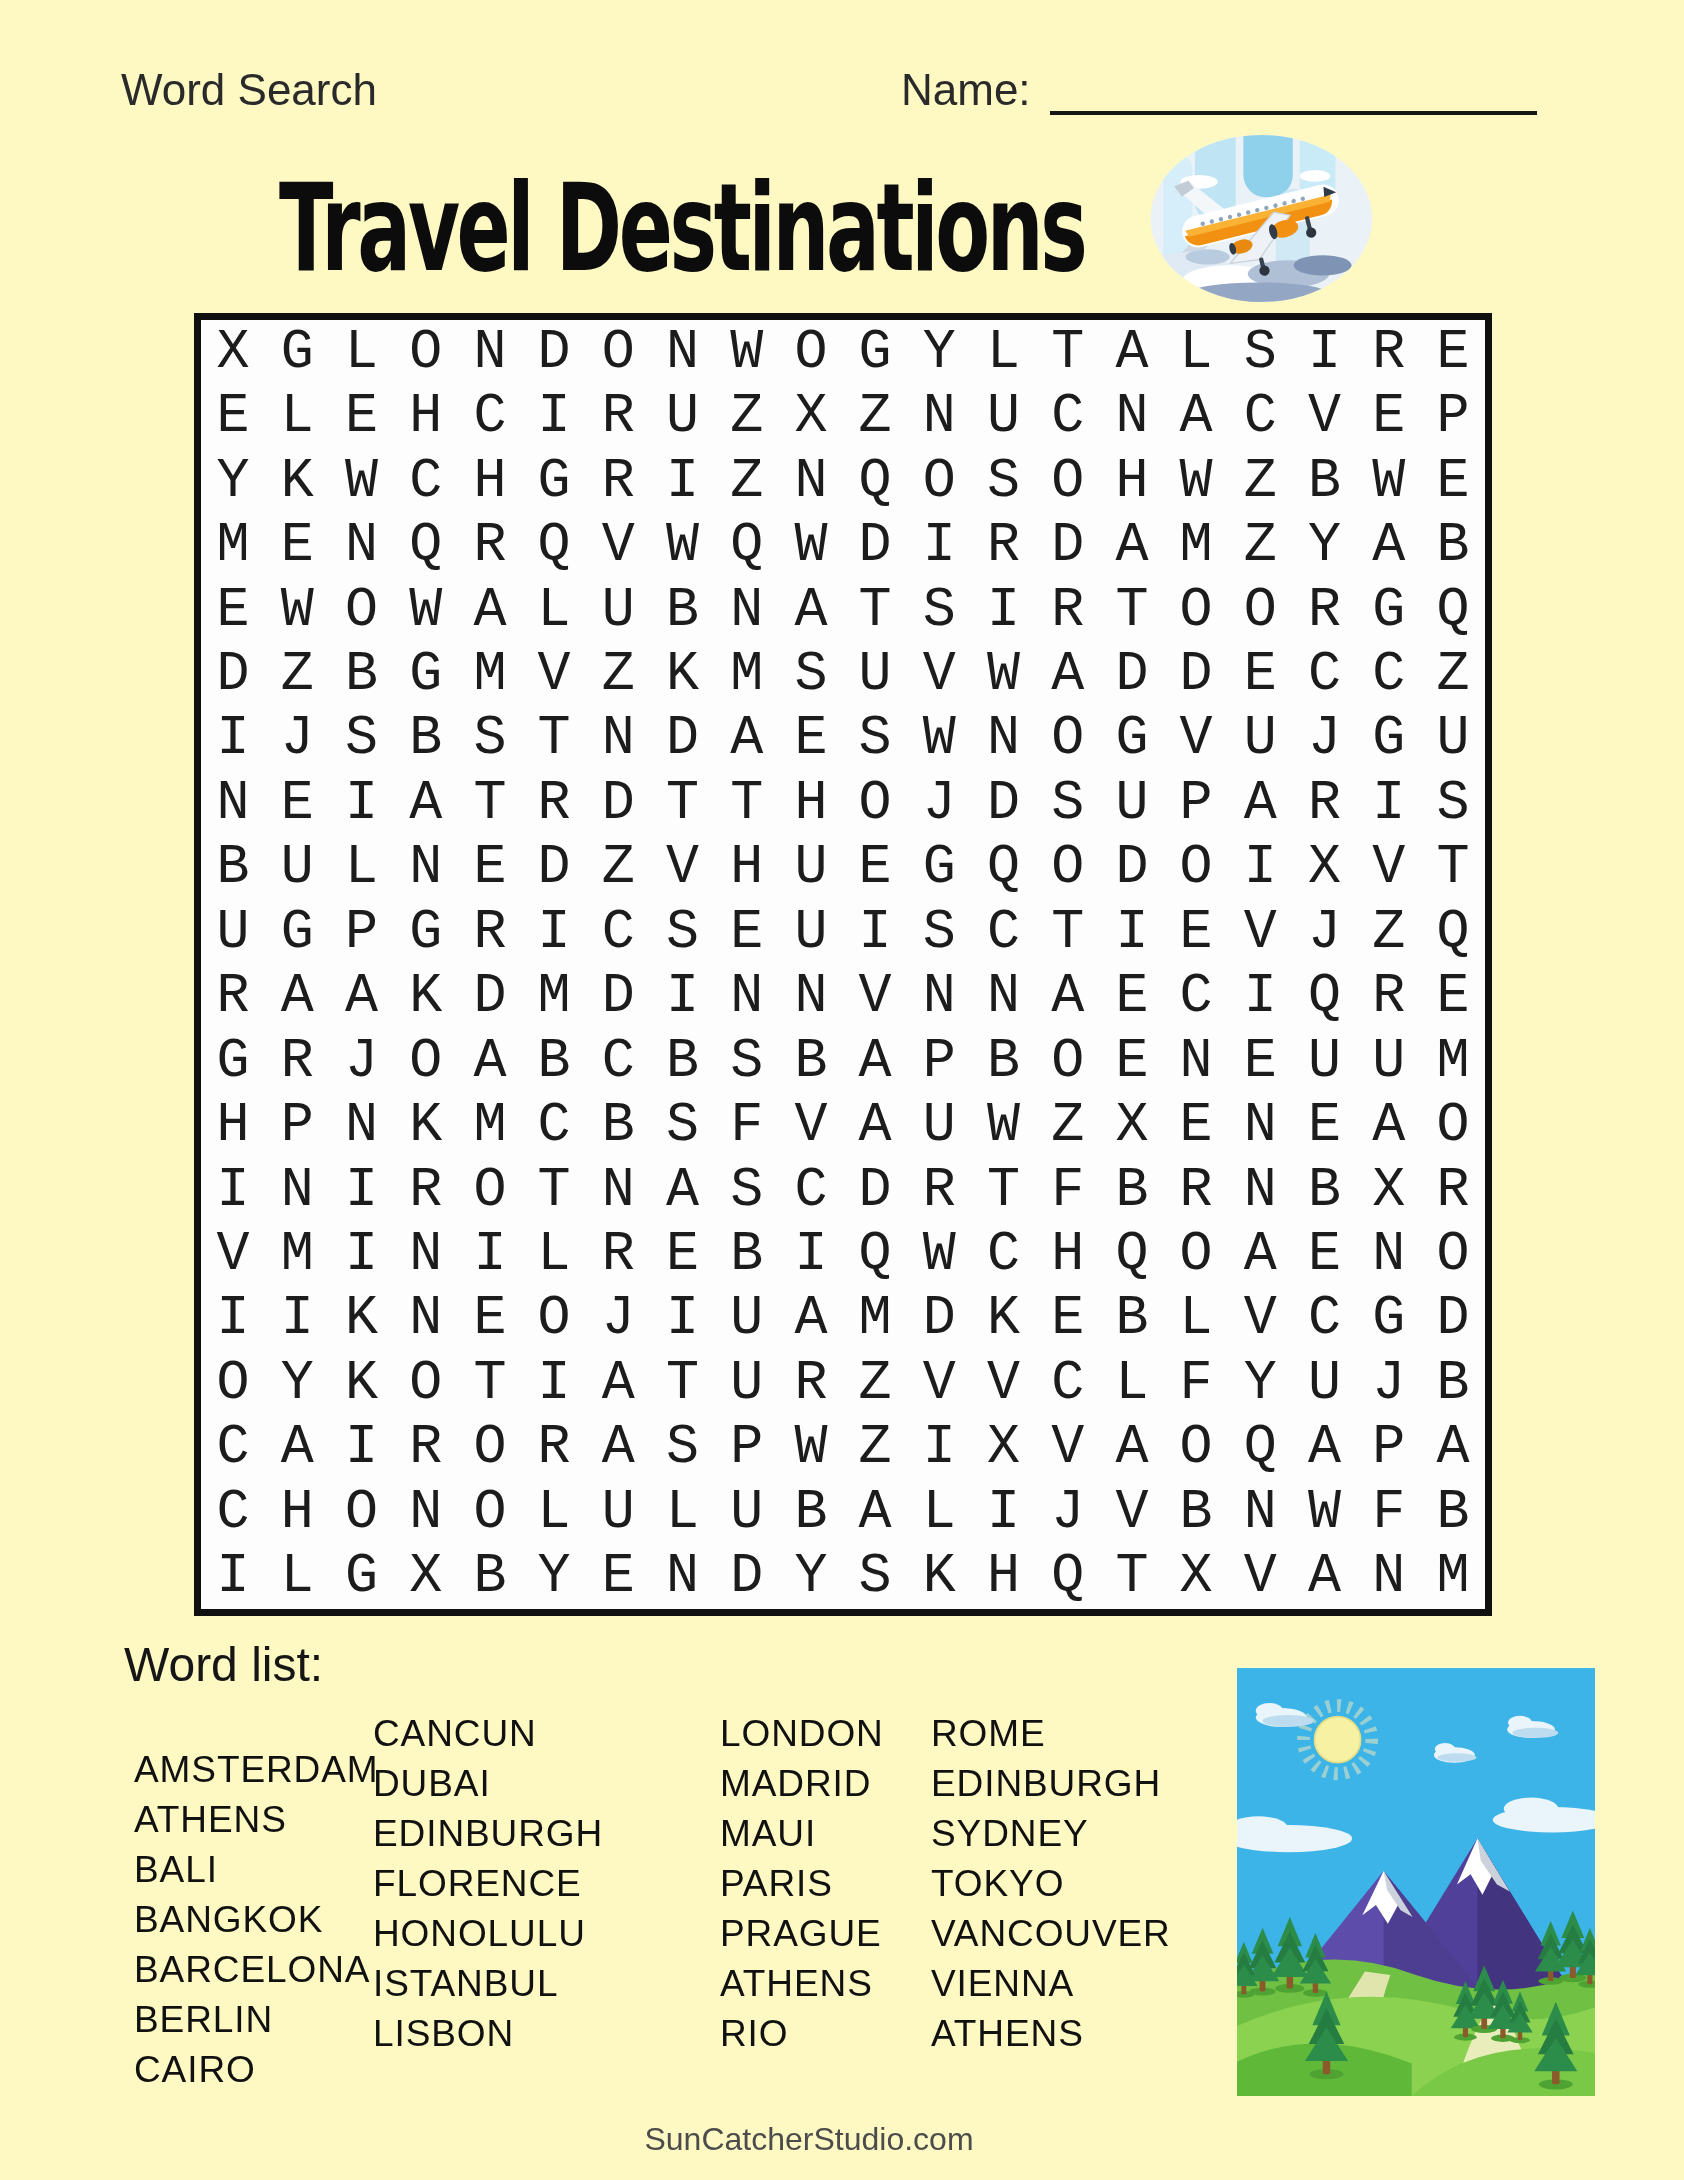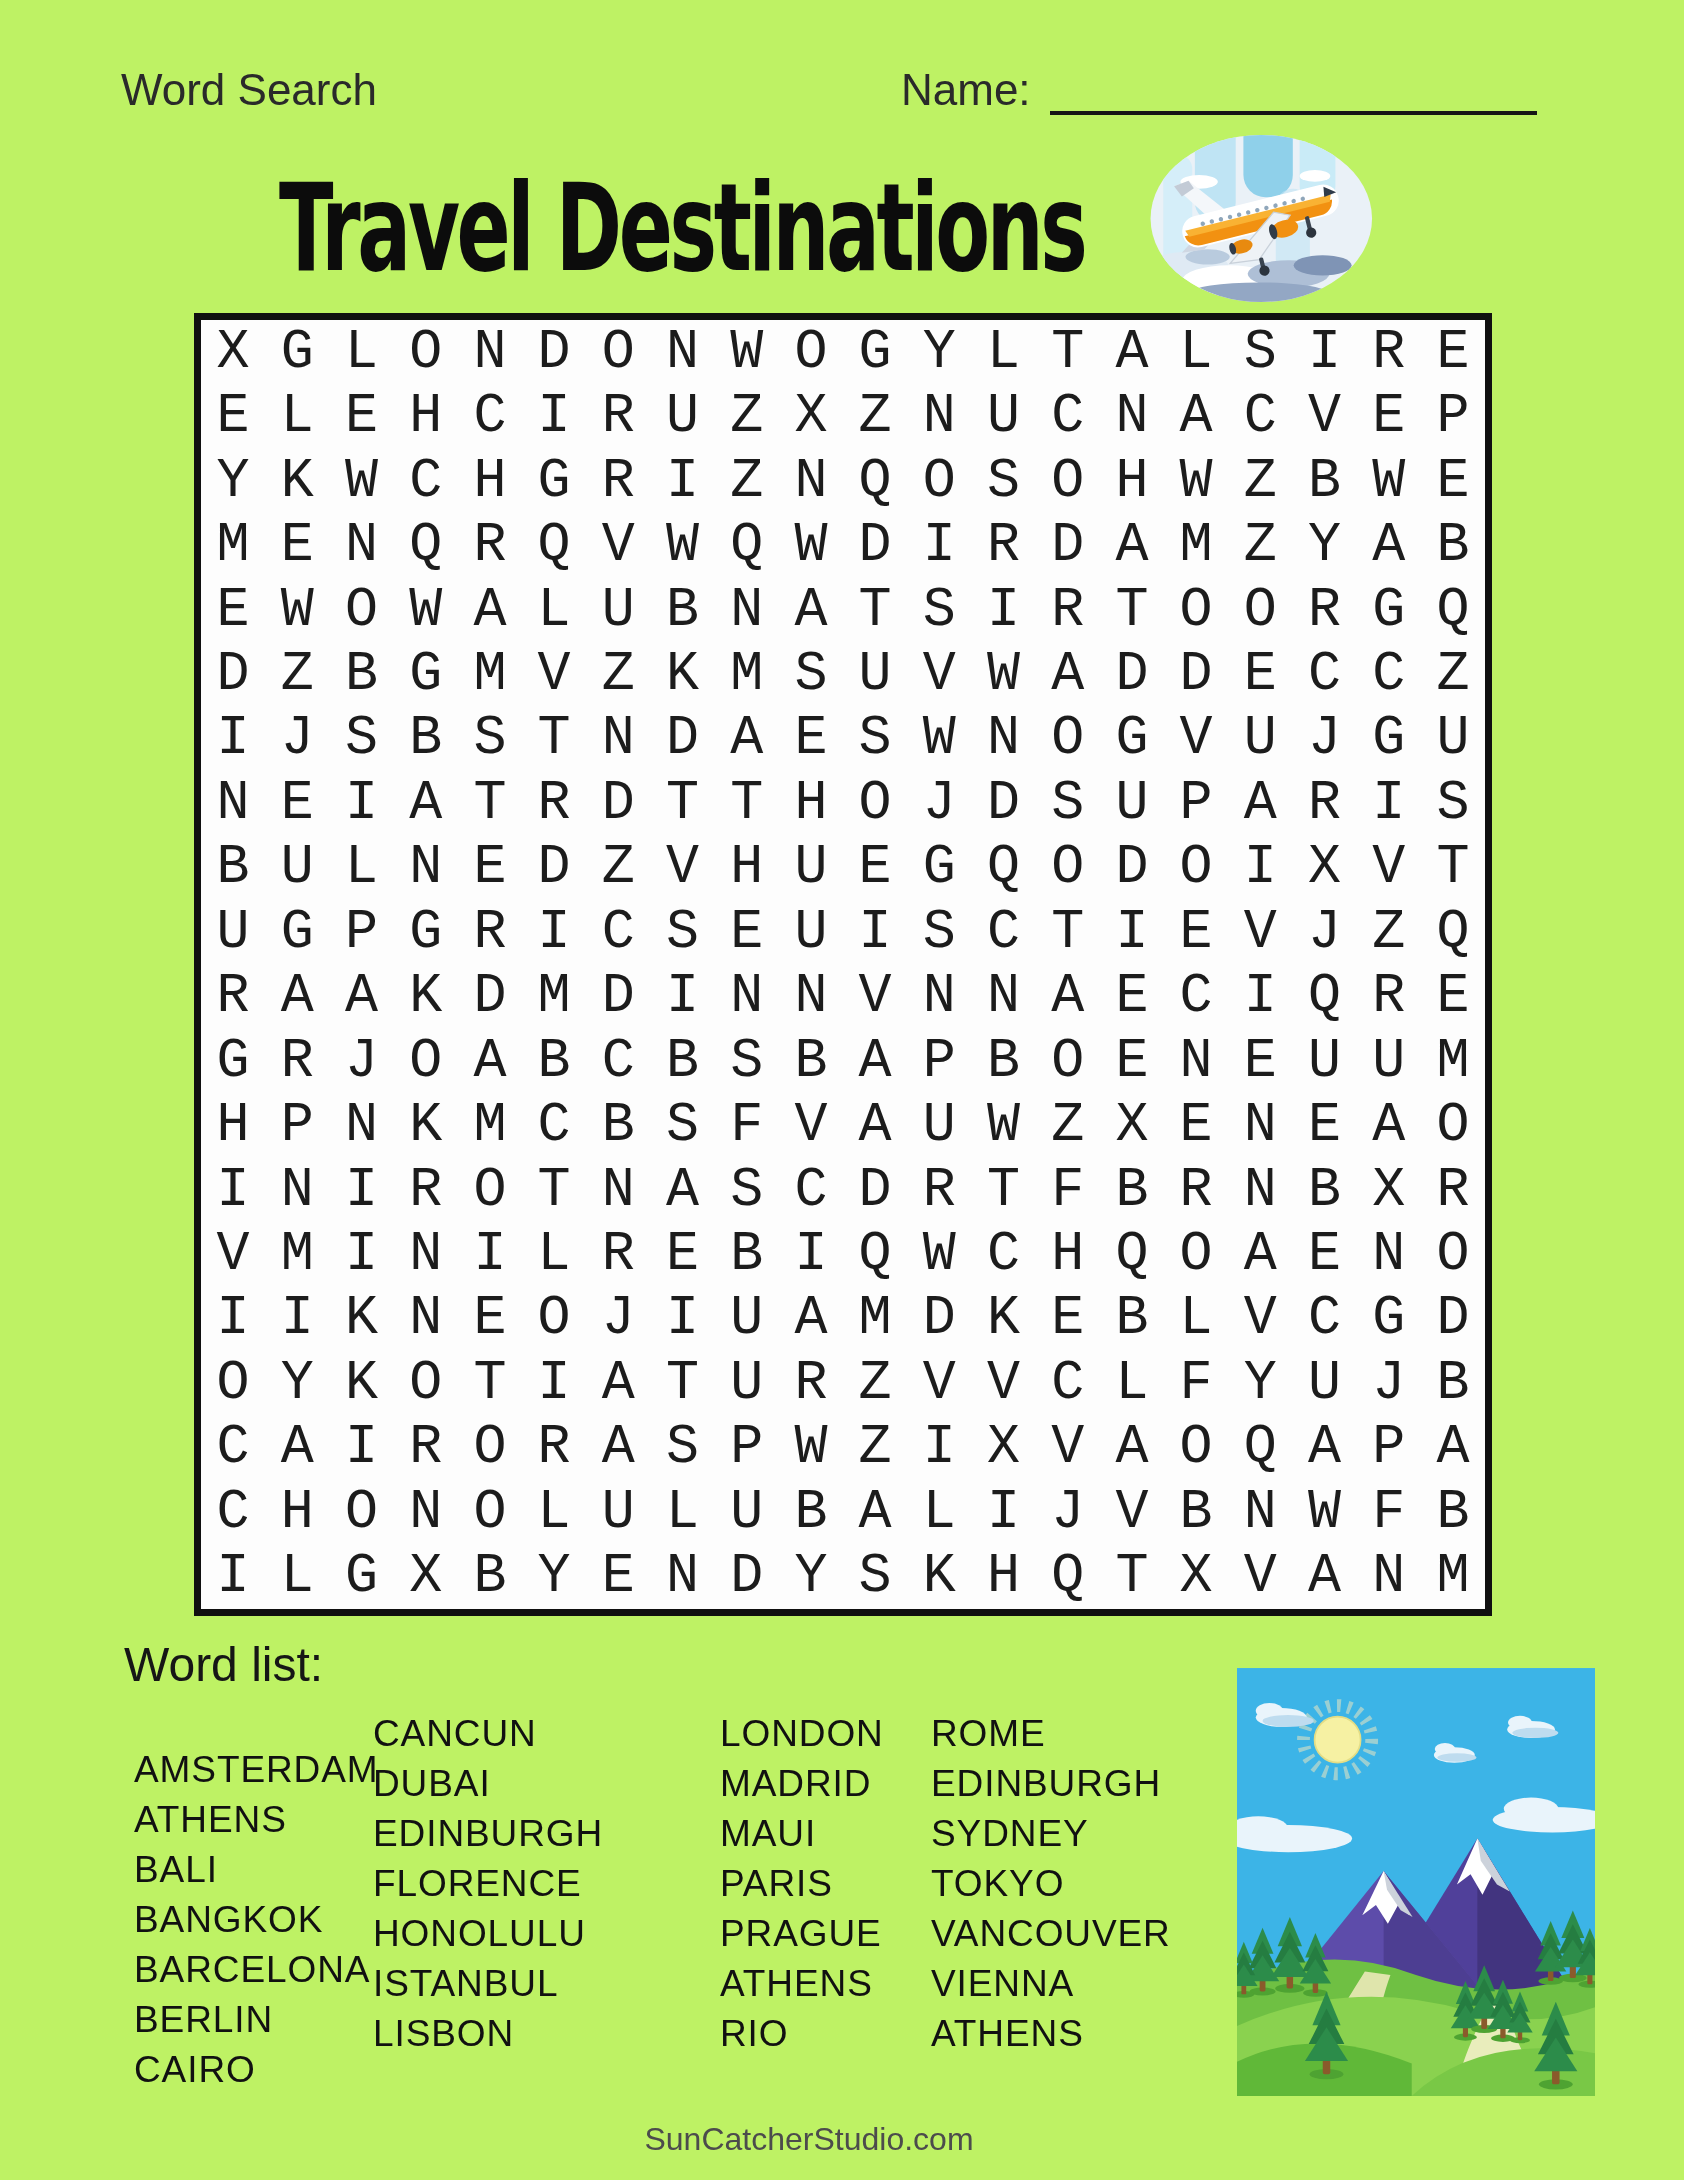--- a/index.html
+++ b/index.html
@@ -1,16 +1,16 @@
 <!DOCTYPE html>
 <html style="font-size:13.6px"><head>
 <meta charset="utf-8">
 <style>
   html,body{margin:0;padding:0;background:#ffffff;}
-  .page{position:relative;width:1685px;height:2181px;background:#bef264;overflow:hidden;
+  .page{position:relative;width:1685px;height:2181px;background:#fef9c3;overflow:hidden;
         font-family:"Liberation Sans",sans-serif;color:#1b1b1b;}
 
   .hdr-left{position:absolute;left:121px;top:65px;font-size:44px;color:#2a2a2a;}
   .hdr-right{position:absolute;left:901px;top:65px;font-size:44px;color:#2a2a2a;display:flex;align-items:flex-end;gap:7px;}
   .name-line{display:inline-block;width:487px;height:41px;border-bottom:4.3px solid #161616;margin-left:12px;}
 
   .title{position:absolute;left:279px;top:158px;margin:0;white-space:nowrap;
          font-family:"DejaVu Sans",sans-serif;font-weight:800;font-size:121px;
          letter-spacing:-5.1px;color:#0c0c0c;transform:scaleX(0.66);transform-origin:left top;}
 

